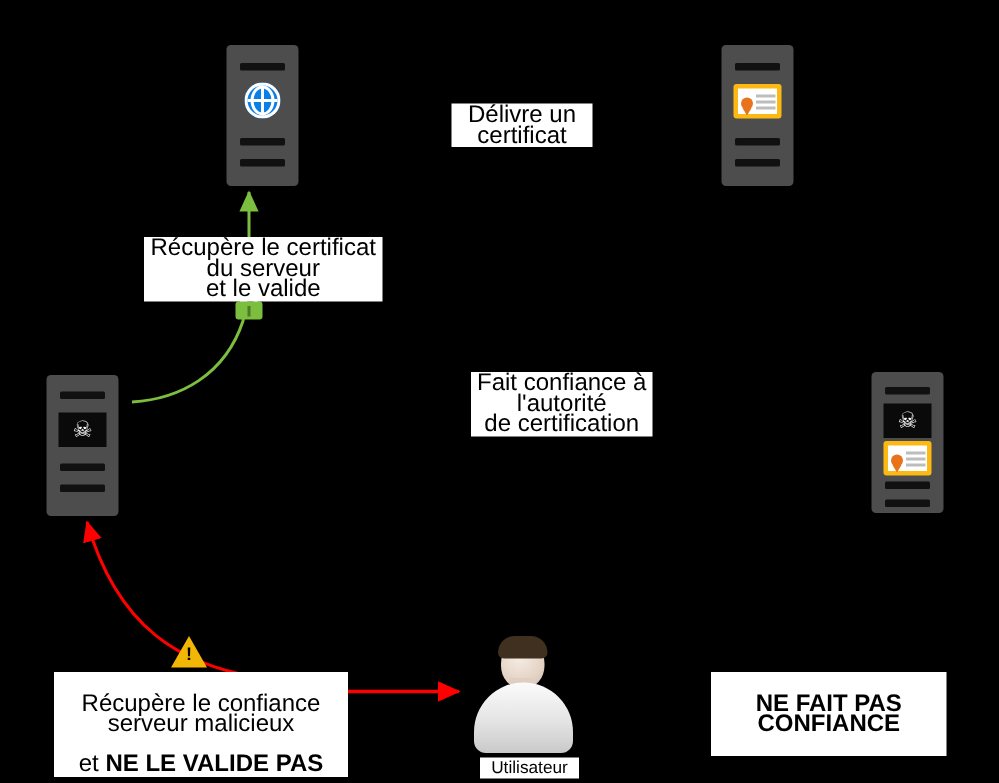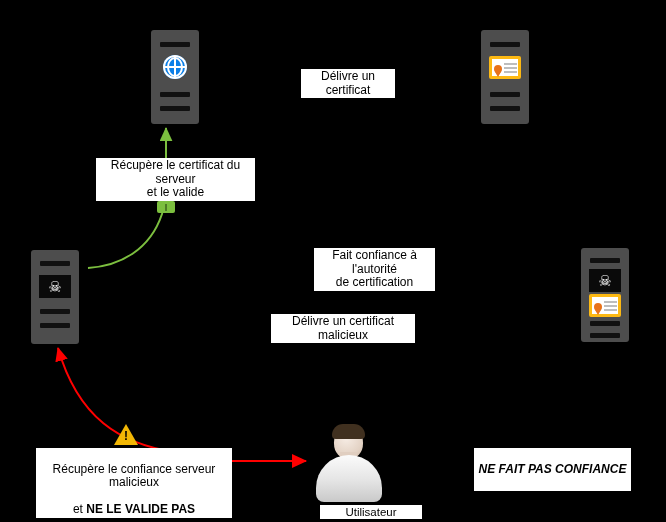--- a/index.html
+++ b/index.html
@@ -27,21 +27,21 @@
   .cert .seal{position:absolute;left:5px;top:9px;width:8px;height:8px;border-radius:50%;
               background:#e8731a;}
   .cert .seal:after{content:"";position:absolute;left:1px;top:7px;border-left:3px solid transparent;
               border-right:3px solid transparent;border-top:5px solid #e8731a;}
 
   .pirate{position:absolute;left:8px;width:32px;height:23px;background:#0a0a0a;
           display:flex;align-items:center;justify-content:center;
           color:#fff;font-size:15px;line-height:1;}
 
   
-  .lbl{position:absolute;background:#fff;color:#000;font-size:12px;line-height:13.5px;
+  .lbl{position:absolute;background:#fff;color:#000;font-size:16px;line-height:13.5px;
        text-align:center;padding:1px 2px;box-sizing:border-box;white-space:pre-line;}
   .lbl b{font-weight:bold;}
 
   
   .lock{position:absolute;width:22px;height:19px;}
   .lock .body{position:absolute;left:2px;top:7px;width:18px;height:12px;background:#7cbf3f;border-radius:2px;}
   .lock .shk{position:absolute;left:5px;top:0;width:12px;height:11px;box-sizing:border-box;
              border:3px solid #7cbf3f;border-bottom:none;border-radius:6px 6px 0 0;}
   .lock .kh{position:absolute;left:10px;top:10px;width:2px;height:7px;background:#4c7a25;}
 
@@ -57,21 +57,21 @@
   .user{position:absolute;width:70px;height:78px;}
   .user .head{position:absolute;left:20px;top:2px;width:29px;height:33px;border-radius:50% 50% 46% 46%;
               background:radial-gradient(circle at 42% 38%,#f6ece4 0%,#e3d2c4 62%,#cbb6a4 100%);}
   .user .hair{position:absolute;left:18px;top:0;width:33px;height:15px;
               border-radius:17px 17px 6px 6px;background:#40301f;}
   .user .body{position:absolute;left:2px;top:31px;width:66px;height:47px;
               border-radius:33px 33px 8px 8px;
               background:linear-gradient(180deg,#fbfbfb 0%,#e4e4e4 55%,#c9c9c9 100%);}
   .user .neck{position:absolute;left:26px;top:28px;width:17px;height:12px;background:#e0cec0;}
   .ulabel{position:absolute;background:#fff;color:#000;font-size:11.5px;line-height:14px;
-          text-align:center;padding:0 20px;}
+          text-align:center;padding:0 2px;}
 </style>
 </head>
 <body>
 
 <div class="stage">
 
   <svg class="layer">
     <defs>
       <marker id="ah-green" markerWidth="9" markerHeight="9" refX="6.5" refY="3.2" orient="auto" markerUnits="strokeWidth">
         <path d="M0,0 L7,3.2 L0,6.4 z" fill="#7cbf3f"></path>
@@ -155,24 +155,23 @@
   <div class="ulabel" style="left:320px;top:505px;width:62px;">Utilisateur</div>
 
   <div class="lbl" style="left:301px;top:69px;width:94px;">Délivre un certificat</div>
 
   <div class="lbl" style="left:96px;top:158px;width:159px;">Récupère le certificat du serveur
 et le valide</div>
 
   <div class="lbl" style="left:314px;top:248px;width:121px;">Fait confiance à l'autorité
 de certification</div>
 
-  <div class="lbl" style="left:271px;top:314px;width:144px;">Délivre un certificat malicieux</div>
 
   <div class="lbl" style="left:36px;top:448px;width:196px;">
     <span>Récupère le confiance serveur malicieux</span><br>
     <span>et </span><b>NE LE VALIDE PAS</b>
   </div>
 
-  <div class="lbl" style="left:474px;top:448px;width:157px;font-style:italic;">
+  <div class="lbl" style="left:474px;top:448px;width:157px;">
     <b>NE FAIT PAS CONFIANCE</b><br>
   </div>
 
 </div>
 
 </body></html>

